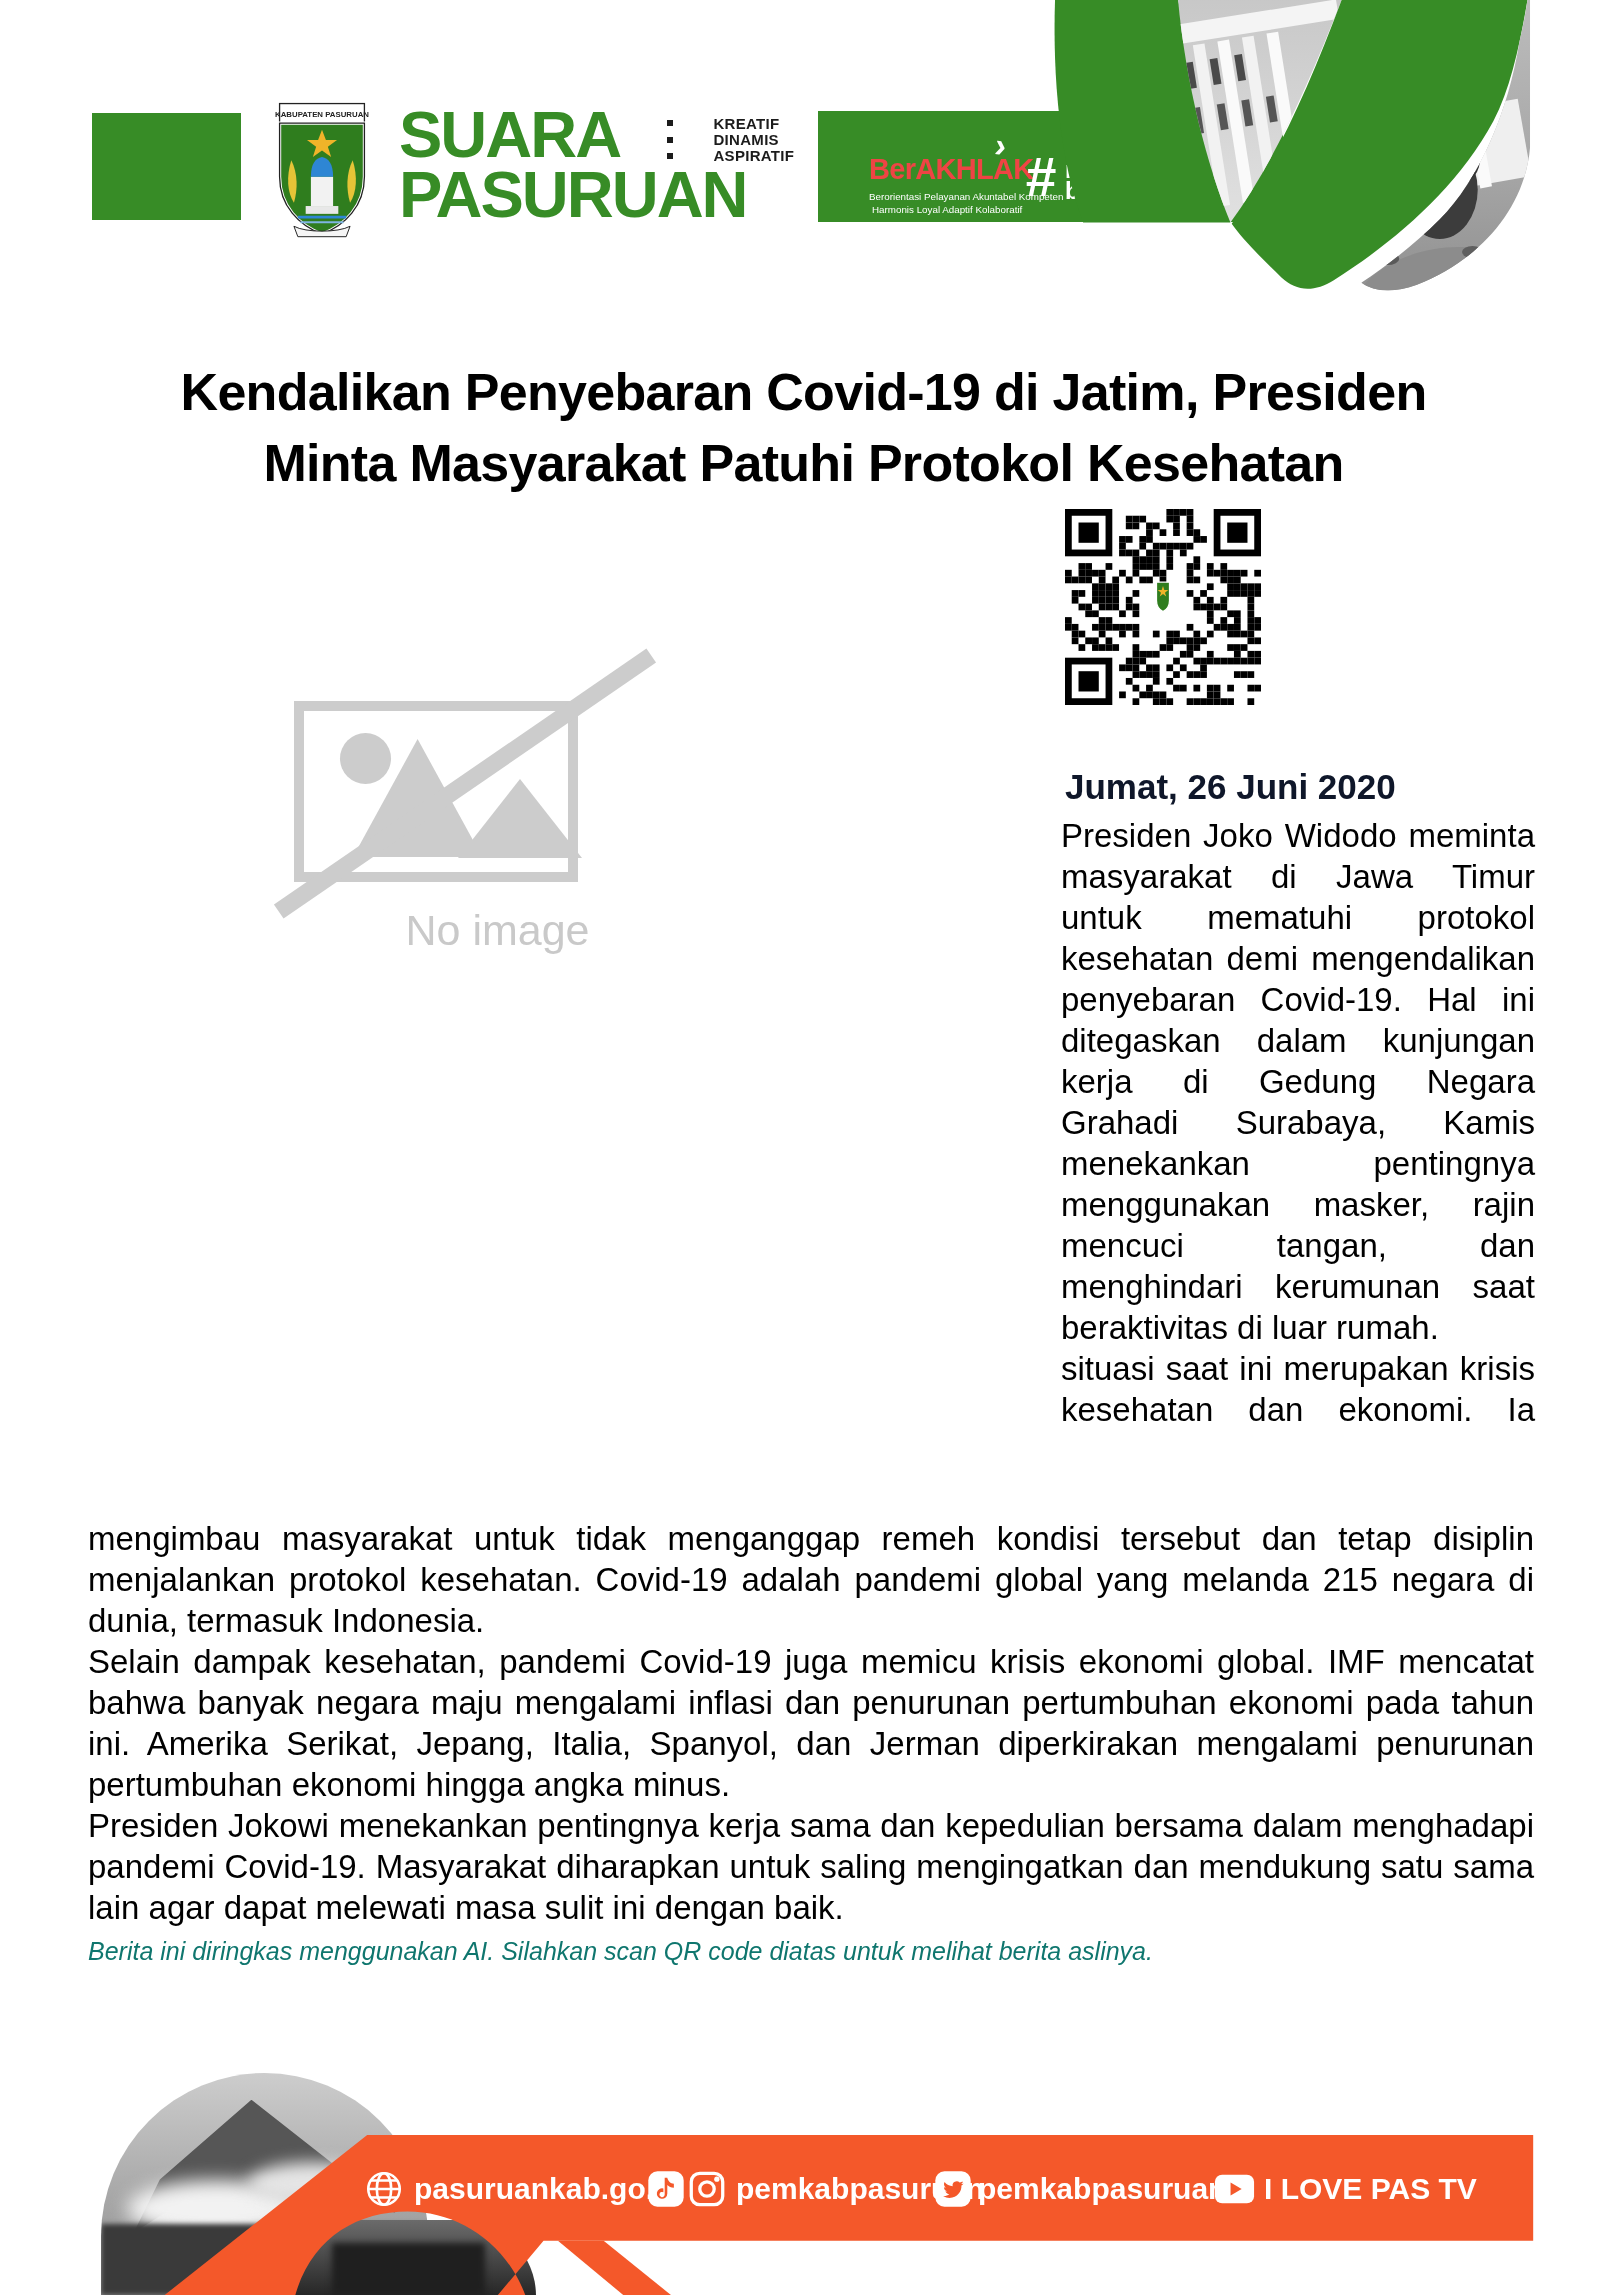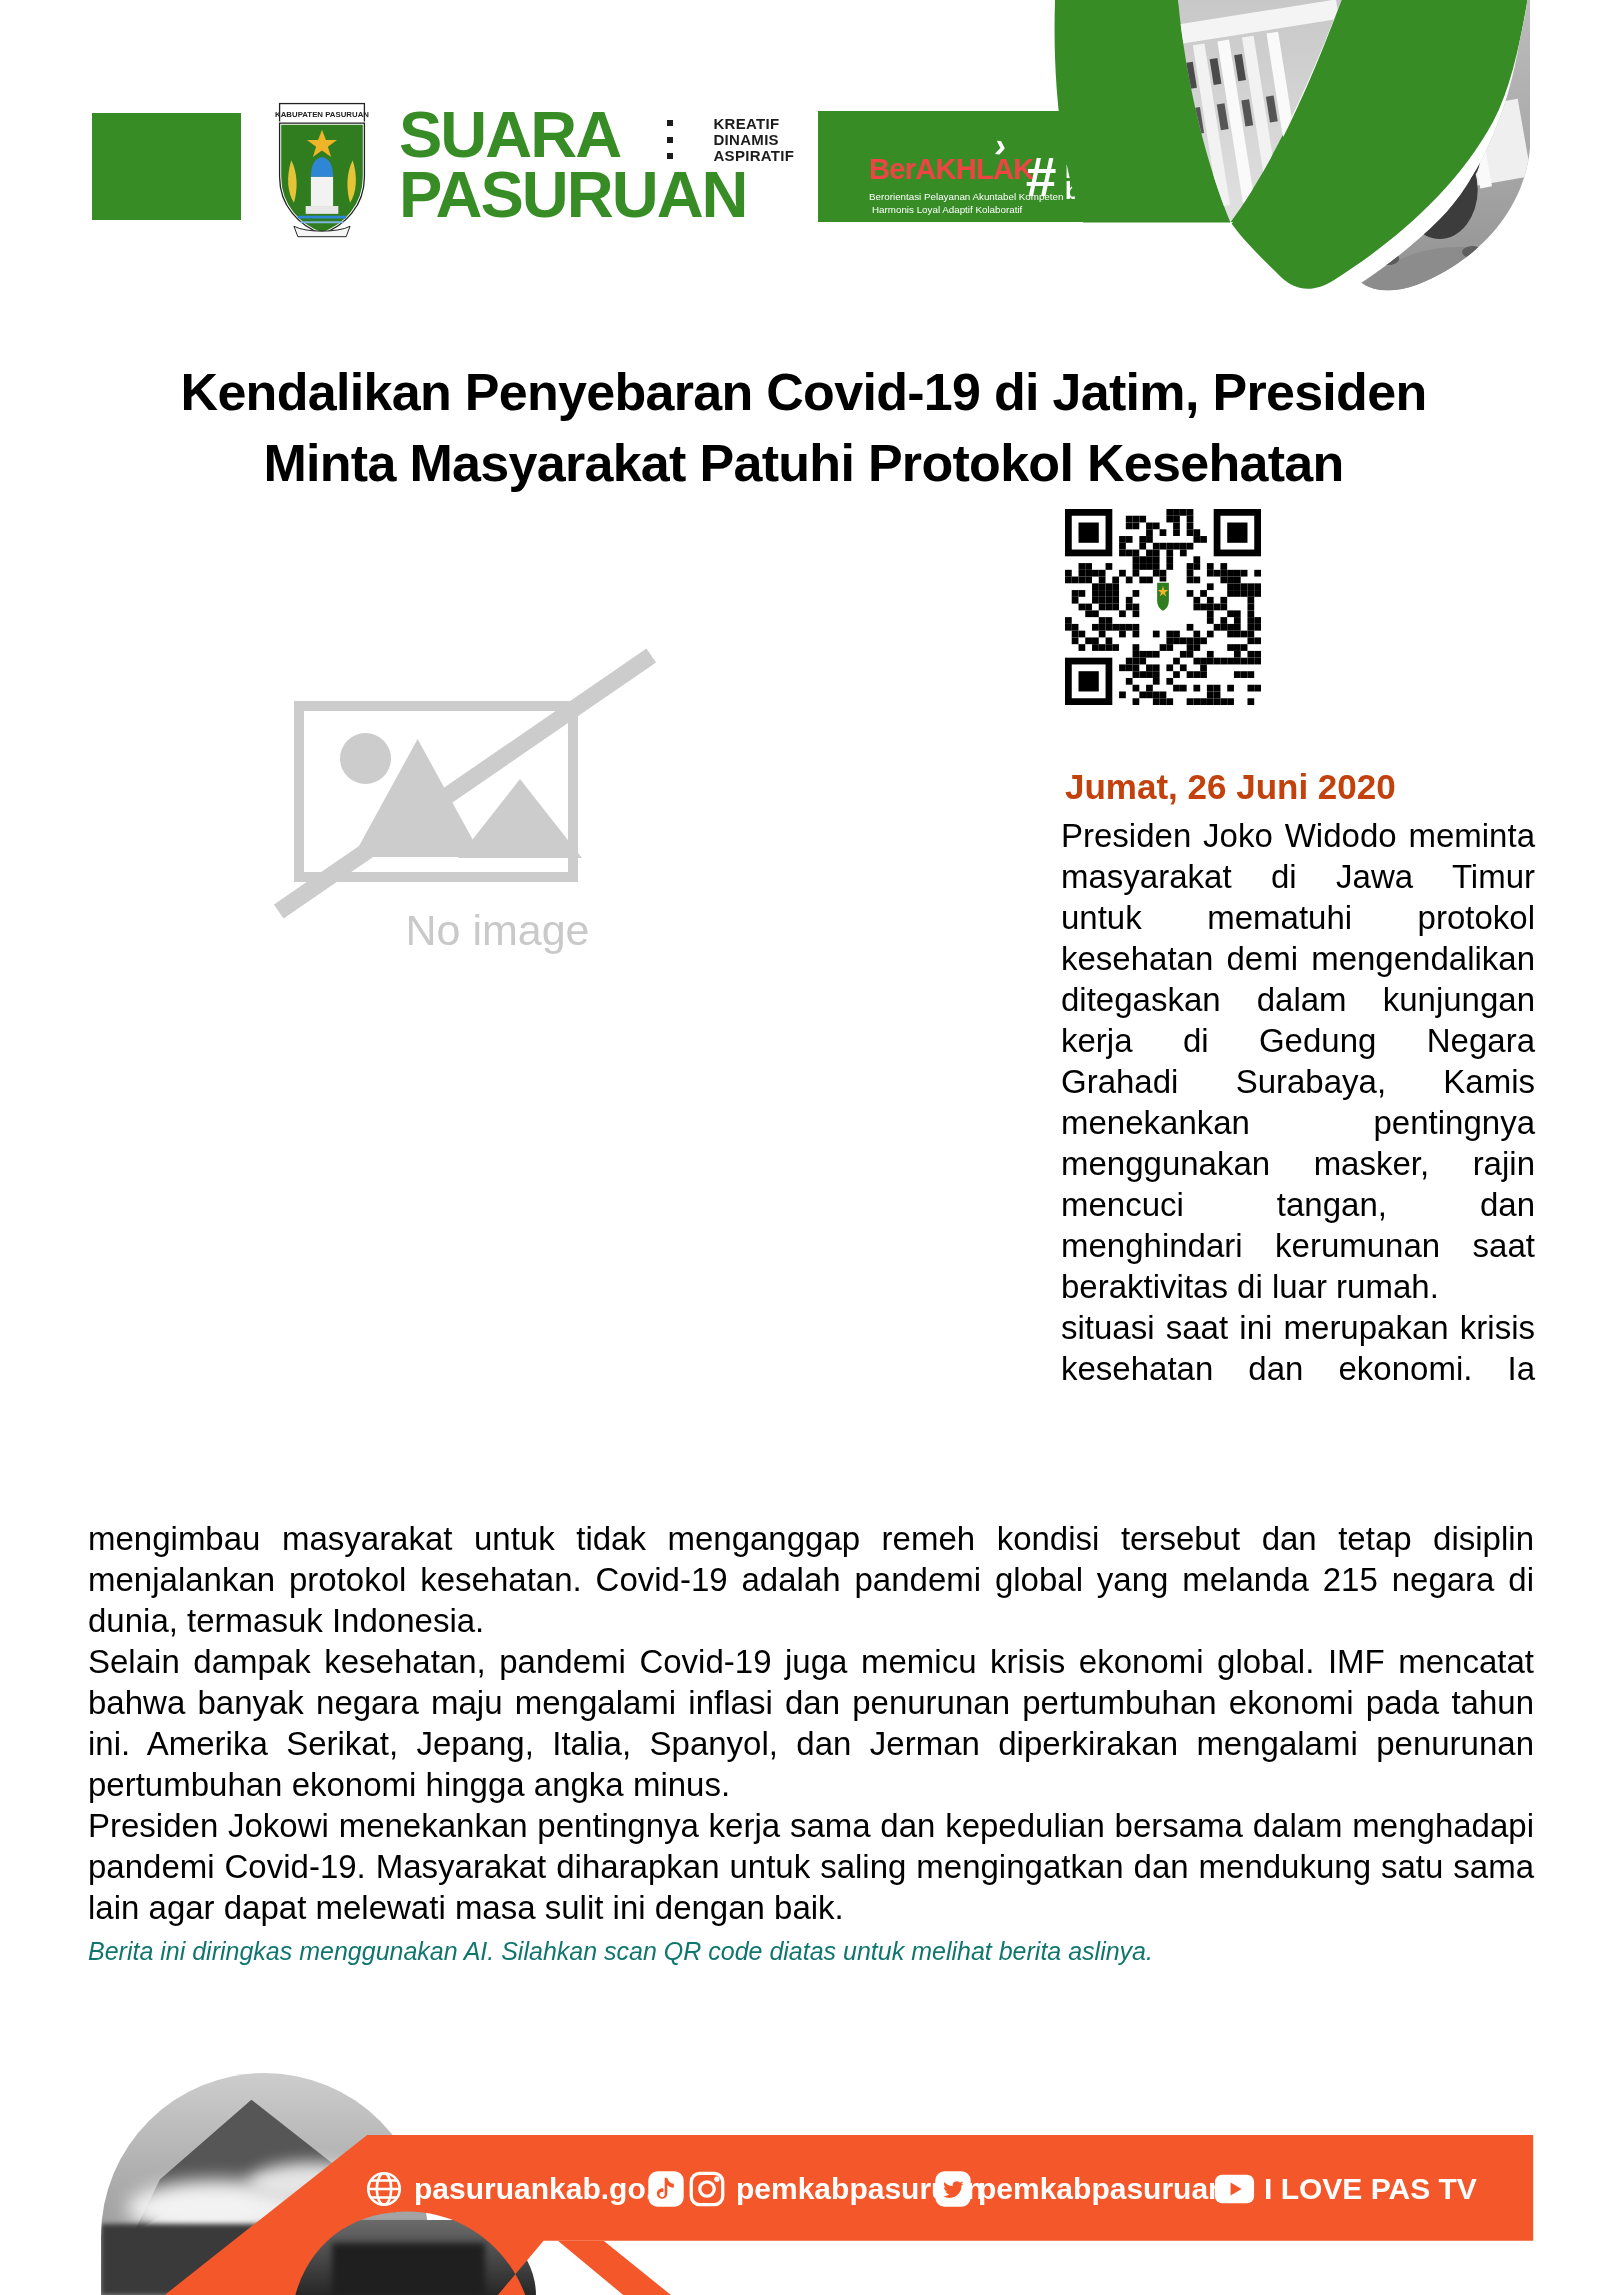--- a/index.html
+++ b/index.html
@@ -24,21 +24,21 @@
   .hash-symbol{left:1025px;top:145px;font-size:55px;font-weight:800;color:#fff;font-style:italic;}
   .hash-lines{left:1065px;top:137px;color:#fff;font-weight:700;font-size:24px;line-height:21.6px;letter-spacing:-0.3px;}
 
   .hero-svg{left:1021px;top:0;}
   .footer-svg{left:131px;top:2133px;}
 
   
   .title{left:0;top:357px;width:1607px;text-align:center;font-size:52px;font-weight:700;color:#000;line-height:71px;letter-spacing:-0.7px;}
 
   .qr{left:1065px;top:509px;}
-  .date{left:1065px;top:767px;font-size:35px;font-weight:700;color:#c2410c;}
+  .date{left:1065px;top:767px;font-size:35px;font-weight:700;color:#0f172a;}
 
   .noimg-frame{left:294px;top:701px;width:264px;height:161px;border:10.5px solid #cccccc;}
   .noimg-circle{left:340px;top:733px;width:51px;height:51px;border-radius:50%;background:#cccccc;}
   .noimg-mount1{left:353px;top:739px;width:170px;height:118px;background:#cccccc;
       clip-path:polygon(38% 0,76% 100%,0 100%);}
   .noimg-mount2{left:458px;top:779px;width:124px;height:79px;background:#cccccc;
       clip-path:polygon(50% 0,100% 100%,0 100%);}
   .noimg-slash{left:239px;top:775px;width:452px;height:17px;background:#cccccc;transform:rotate(-34.5deg);}
   .noimg-label{left:301px;top:906px;width:393px;text-align:center;font-size:43px;color:#c9c9c9;}
 
@@ -485,20 +485,21 @@
 <div class="abs noimg-mount1"></div>
 <div class="abs noimg-mount2"></div>
 <div class="abs noimg-slash"></div>
 <div class="abs noimg-label">No image</div>
 
 <div class="abs col-text" id="col-text">
     <div class="jl">Presiden Joko Widodo meminta</div>
     <div class="jl">masyarakat di Jawa Timur</div>
     <div class="jl">untuk mematuhi protokol</div>
     <div class="jl">kesehatan demi mengendalikan</div>
+    <div class="jl">penyebaran Covid-19. Hal ini</div>
     <div class="jl">ditegaskan dalam kunjungan</div>
     <div class="jl">kerja di Gedung Negara</div>
     <div class="jl">Grahadi Surabaya, Kamis</div>
     <div class="jl">menekankan pentingnya</div>
     <div class="jl">menggunakan masker, rajin</div>
     <div class="jl">mencuci tangan, dan</div>
     <div class="jl">menghindari kerumunan saat</div>
     <div class="ll">beraktivitas di luar rumah.</div>
     <div class="jl">situasi saat ini merupakan krisis</div>
     <div class="jl">kesehatan dan ekonomi. Ia</div>

